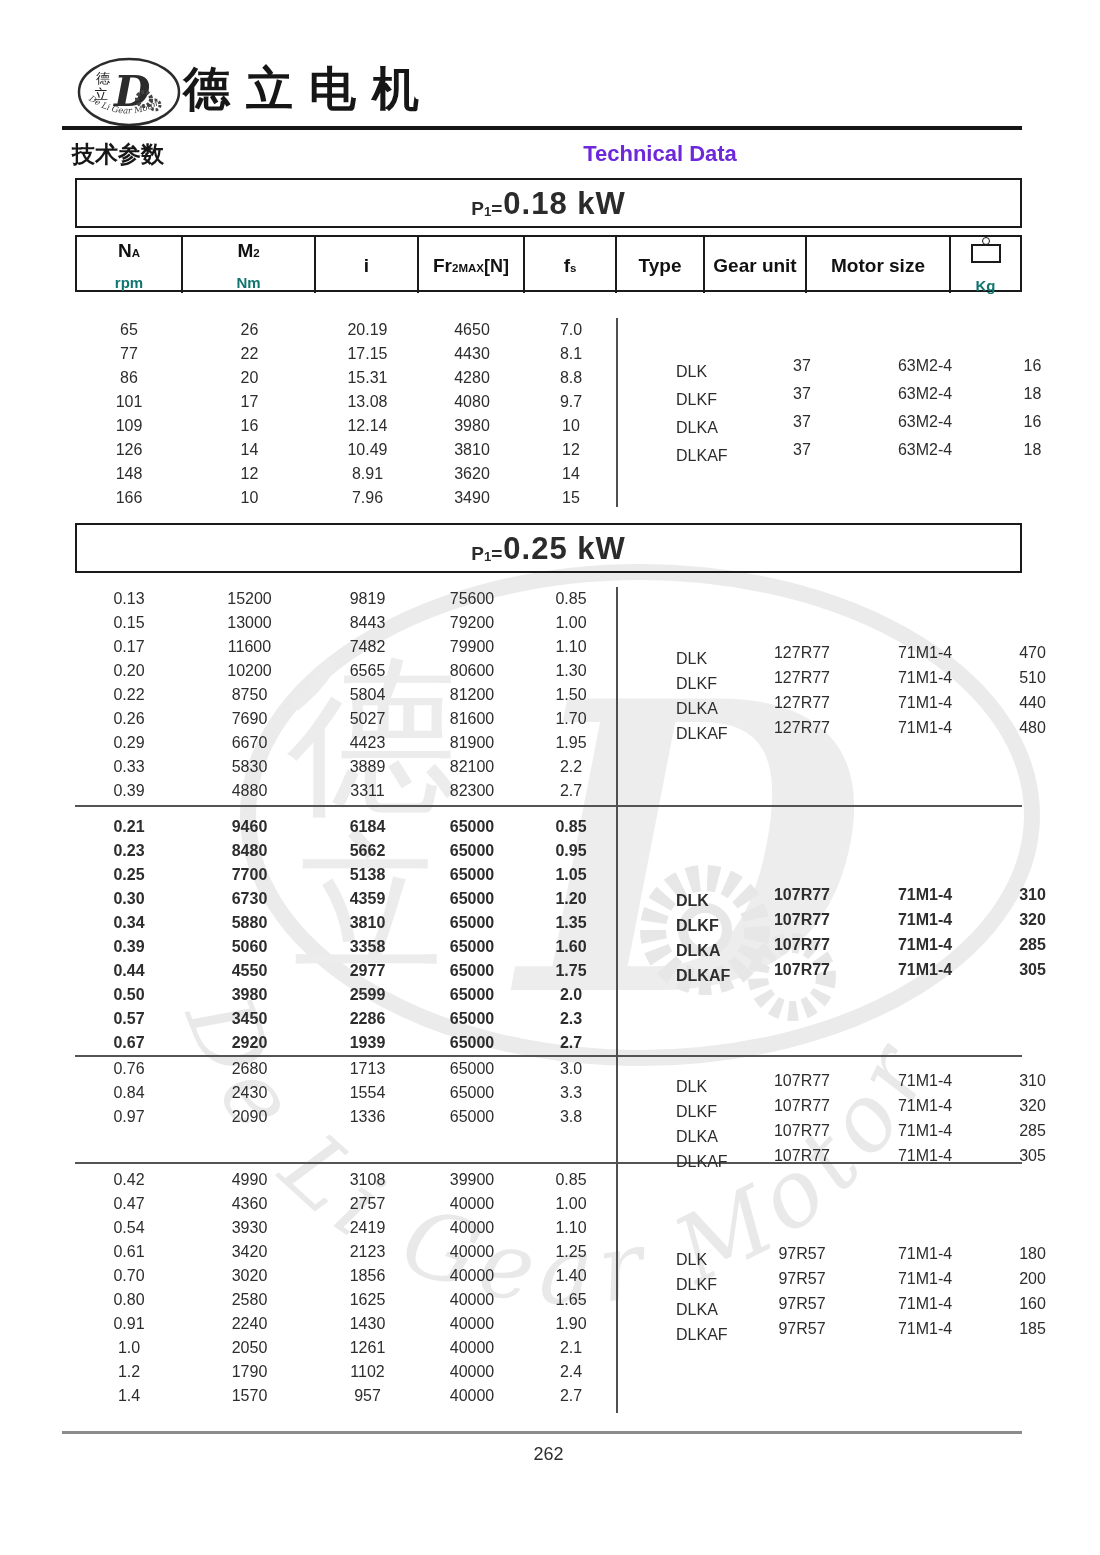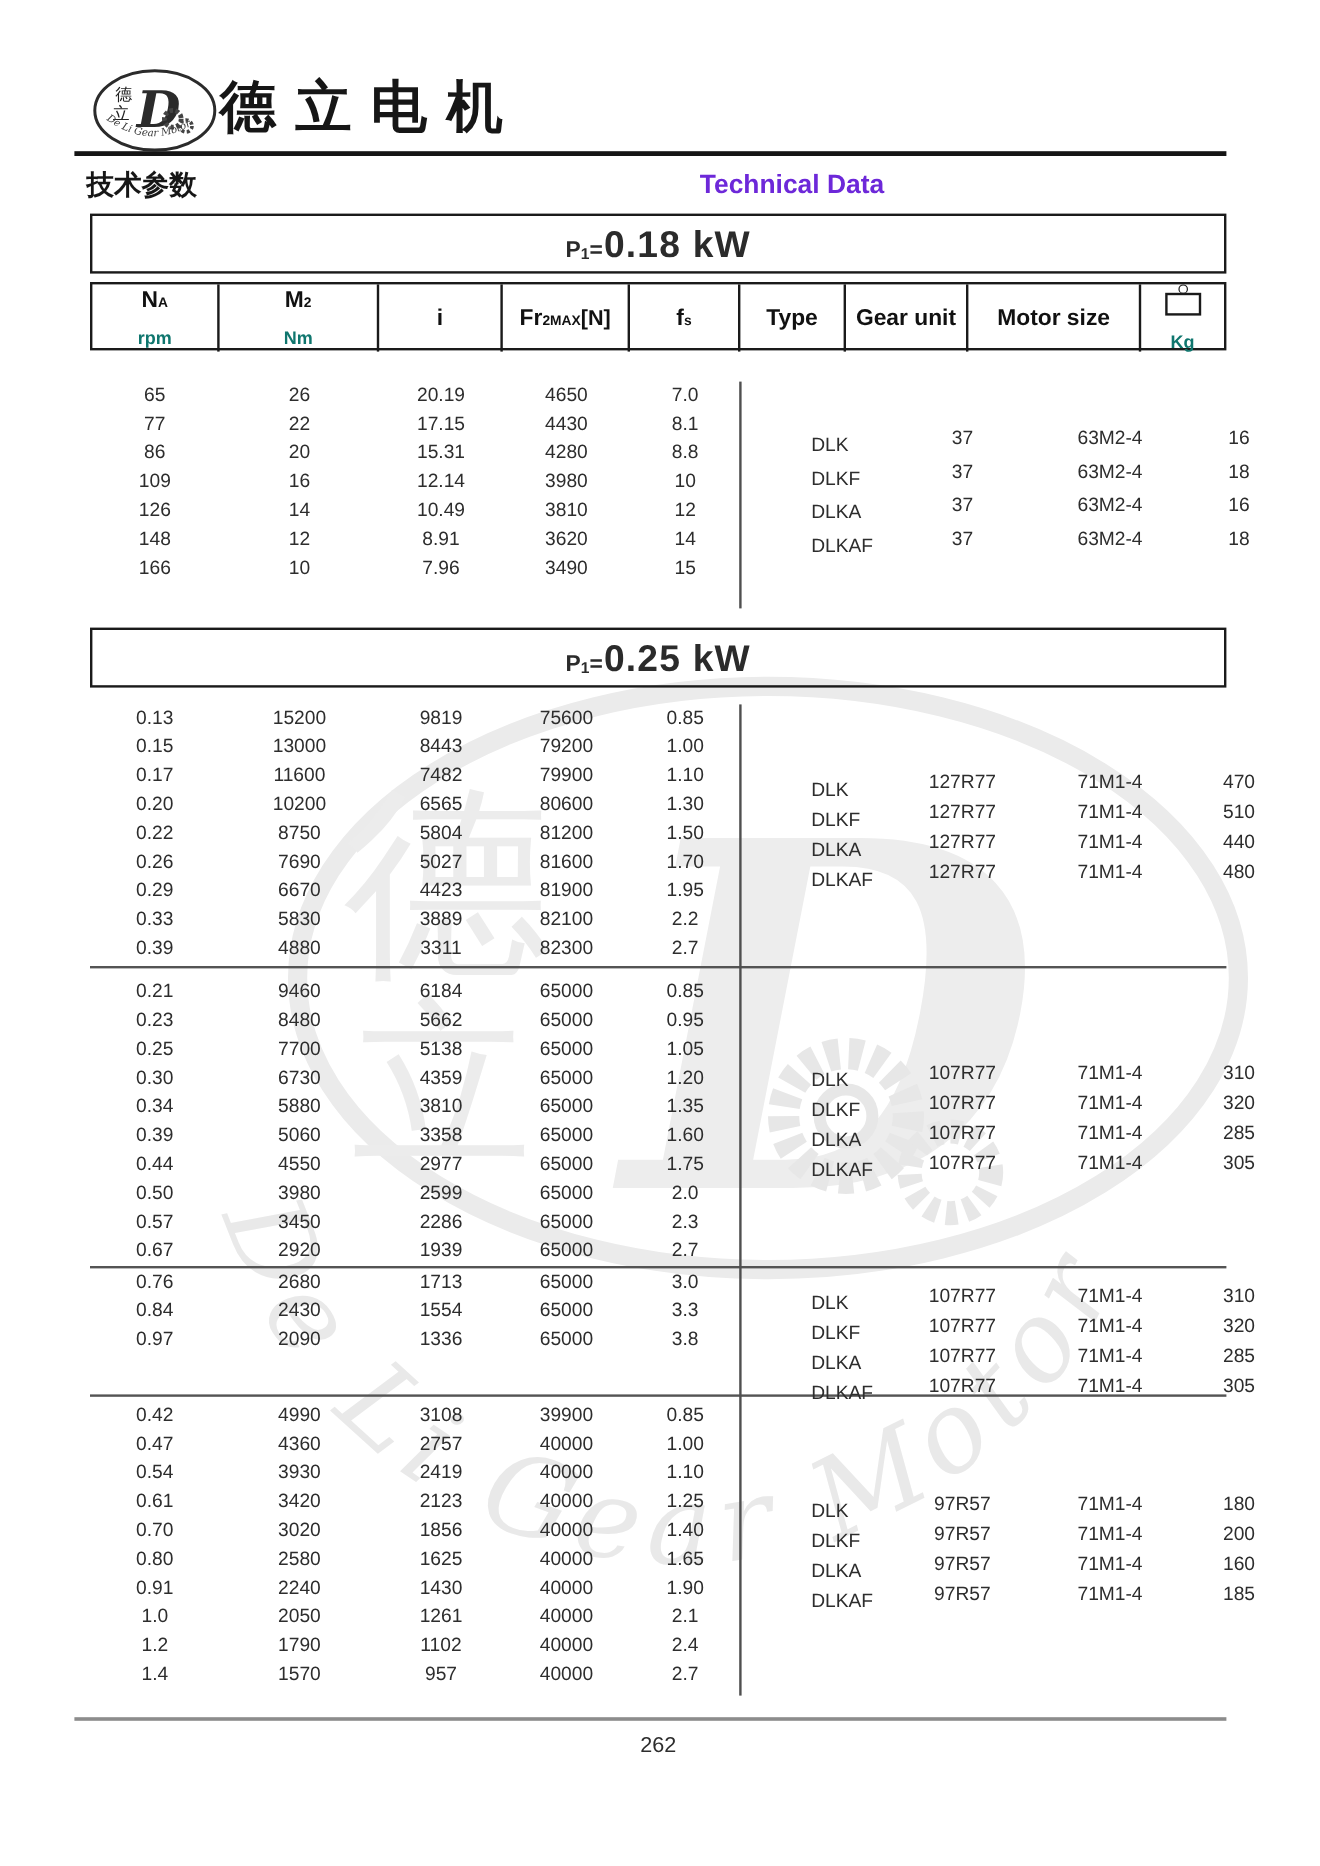--- a/index.html
+++ b/index.html
@@ -52,21 +52,21 @@
 
   .block{display:flex;box-sizing:border-box;gap:46px;}
   #sec1-blocks .block + .block{border-top:2px solid #545454;}
   .left{width:542px;display:flex;flex-direction:column;}
   .right{width:405px;display:flex;flex-direction:column;}
   .right.center{justify-content:center;}
   .right.top{justify-content:flex-start;}
 
   .b-0-0{height:231px;} .b-0-0 .left{padding-top:26px;} .b-0-0 .trow{height:28px;}
   .b-1-0{height:232px;} .b-1-0 .left{padding-top:14px;}
-  .b-1-1{height:250px;} .b-1-1 .left{padding-top:8px;}
+  .b-1-1{height:250px;font-weight:bold;} .b-1-1 .left{padding-top:8px;}
   .b-1-2{height:107px;} .b-1-2 .left{padding-top:0;} .b-1-2 .right{padding-top:10px;}
   .b-1-3{height:253px;} .b-1-3 .left{padding-top:4px;}
 
   .drow{display:grid;grid-template-columns:108px 133px 103px 106px 92px;height:24px;align-items:center;flex:none;}
   .drow span{text-align:center;font-size:16px;color:#2d2d2d;line-height:1;}
   .trow{display:grid;grid-template-columns:88px 102px 144px 71px;height:25px;align-items:center;flex:none;}
   .trow span{text-align:center;font-size:16px;color:#2d2d2d;line-height:1;}
   .trow .t0{text-align:left;padding-left:13px;margin-top:12px;}
 
   
@@ -181,20 +181,27 @@
             <span class="c4">8.1</span>
           </div>
           <div class="drow">
             <span class="c0">86</span>
             <span class="c1">20</span>
             <span class="c2">15.31</span>
             <span class="c3">4280</span>
             <span class="c4">8.8</span>
           </div>
           <div class="drow">
+            <span class="c0">101</span>
+            <span class="c1">17</span>
+            <span class="c2">13.08</span>
+            <span class="c3">4080</span>
+            <span class="c4">9.7</span>
+          </div>
+          <div class="drow">
             <span class="c0">109</span>
             <span class="c1">16</span>
             <span class="c2">12.14</span>
             <span class="c3">3980</span>
             <span class="c4">10</span>
           </div>
           <div class="drow">
             <span class="c0">126</span>
             <span class="c1">14</span>
             <span class="c2">10.49</span>

